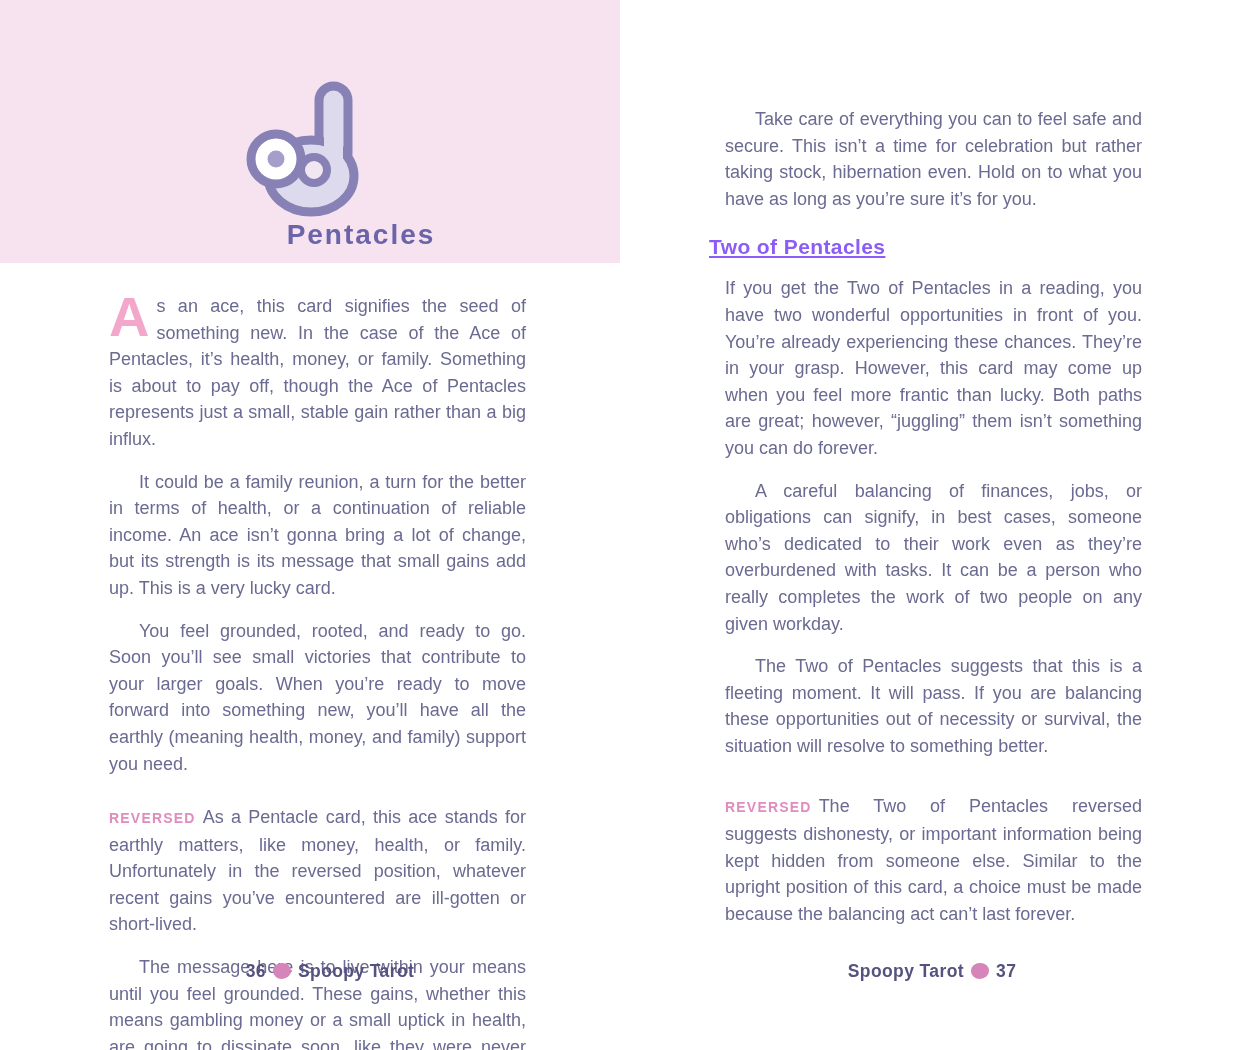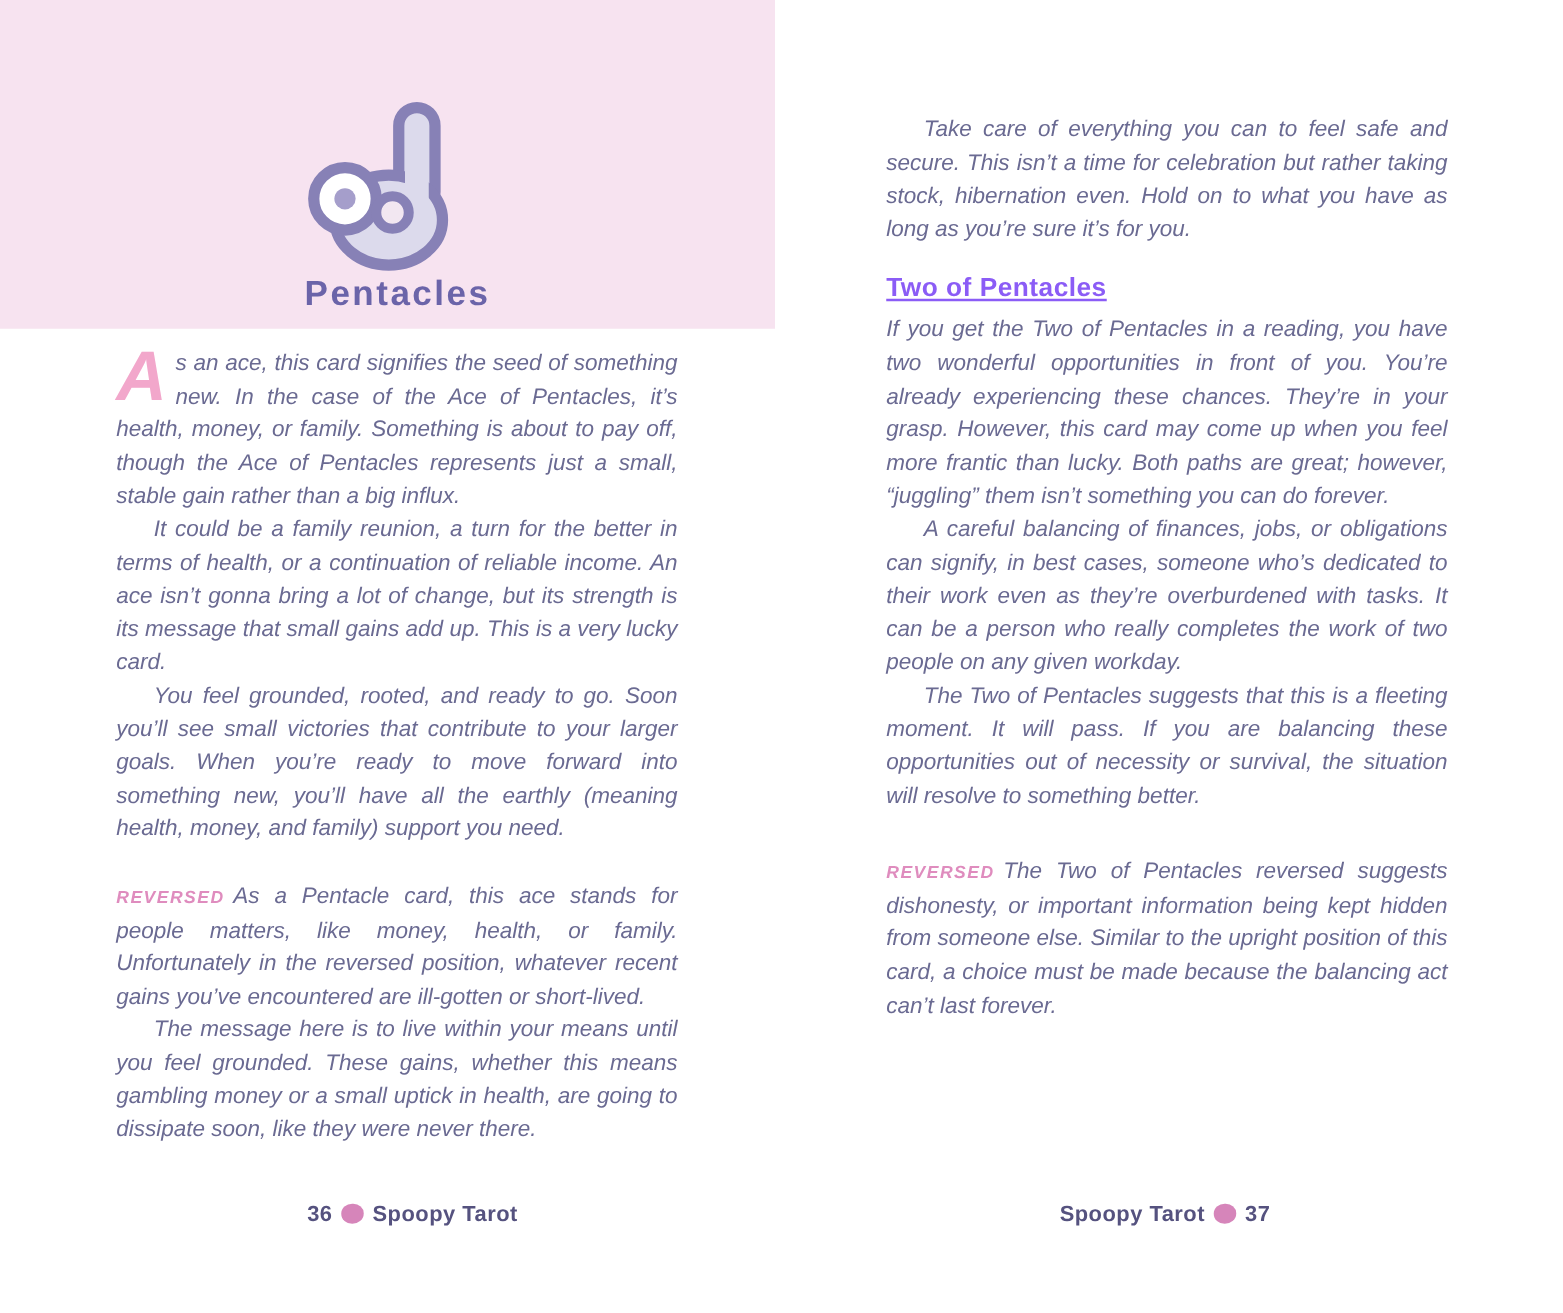--- a/index.html
+++ b/index.html
@@ -17,43 +17,43 @@
   }
   .banner-icon{
     position:absolute;left:0;top:80px;width:620px;
     display:flex;justify-content:center;
   }
   .banner-title{
     position:absolute;left:0;top:219px;width:636px;
     text-align:center;
     font-size:28px;font-weight:bold;letter-spacing:2px;
     color:#6b64a9;
+    padding-left:43px;
   }
 
   
   .content{position:absolute;width:449px;color:#6a6a92;}
   .left-content{left:93px;top:277px;}
   .right-content{left:709px;top:90px;}
 
   h2{
     margin:0 0 7px 0;
     text-align:left;
     font-size:21px;font-weight:bold;letter-spacing:0.4px;
     color:#8b5cf6;
     text-decoration:underline;
   }
   .right-content h2{margin-top:23px;}
 
   p{
-    margin:0;
+    margin:16px;
     text-align:justify;
     font-size:18px;line-height:26.6px;
     font-stretch:condensed;
     color:#6a6a92;
-    font-style:italic;
   }
   p.indent{text-indent:30px;}
   p.rev-block{margin-top:27px;}
   .right-content p.rev-block{margin-top:34px;}
 
   .dropcap{
     float:left;
     font-size:56px;line-height:44px;
     font-weight:bold;
     color:#f2a7cb;
@@ -107,21 +107,21 @@
     </div>
 
     <div class="content left-content">
 
       <p><span class="dropcap">A</span><span>s an ace, this card signifies the seed of something new. In the case of the Ace of Pentacles, it’s health, money, or family. Something is about to pay off, though the Ace of Pentacles represents just a small, stable gain rather than a big influx.</span></p>
 
       <p class="indent">It could be a family reunion, a turn for the better in terms of health, or a continuation of reliable income. An ace isn’t gonna bring a lot of change, but its strength is its message that small gains add up. This is a very lucky card.</p>
 
       <p class="indent">You feel grounded, rooted, and ready to go. Soon you’ll see small victories that contribute to your larger goals. When you’re ready to move forward into something new, you’ll have all the earthly (meaning health, money, and family) support you need.</p>
 
-      <p class="rev-block"><span class="rev">REVERSED</span><span>As a Pentacle card, this ace stands for people matters, like money, health, or family. Unfortunately in the reversed position, whatever recent gains you’ve encountered are ill-gotten or short-lived.</span></p>
+      <p class="rev-block"><span class="rev">REVERSED</span><span>As a Pentacle card, this ace stands for earthly matters, like money, health, or family. Unfortunately in the reversed position, whatever recent gains you’ve encountered are ill-gotten or short-lived.</span></p>
 
       <p class="indent">The message here is to live within your means until you feel grounded. These gains, whether this means gambling money or a small uptick in health, are going to dissipate soon, like they were never there.</p>
     </div>
 
     <div class="footer footer-left">
       <span>36</span>
       <span class="blob"></span>
       <span>Spoopy Tarot</span>
     </div>
   </div>

